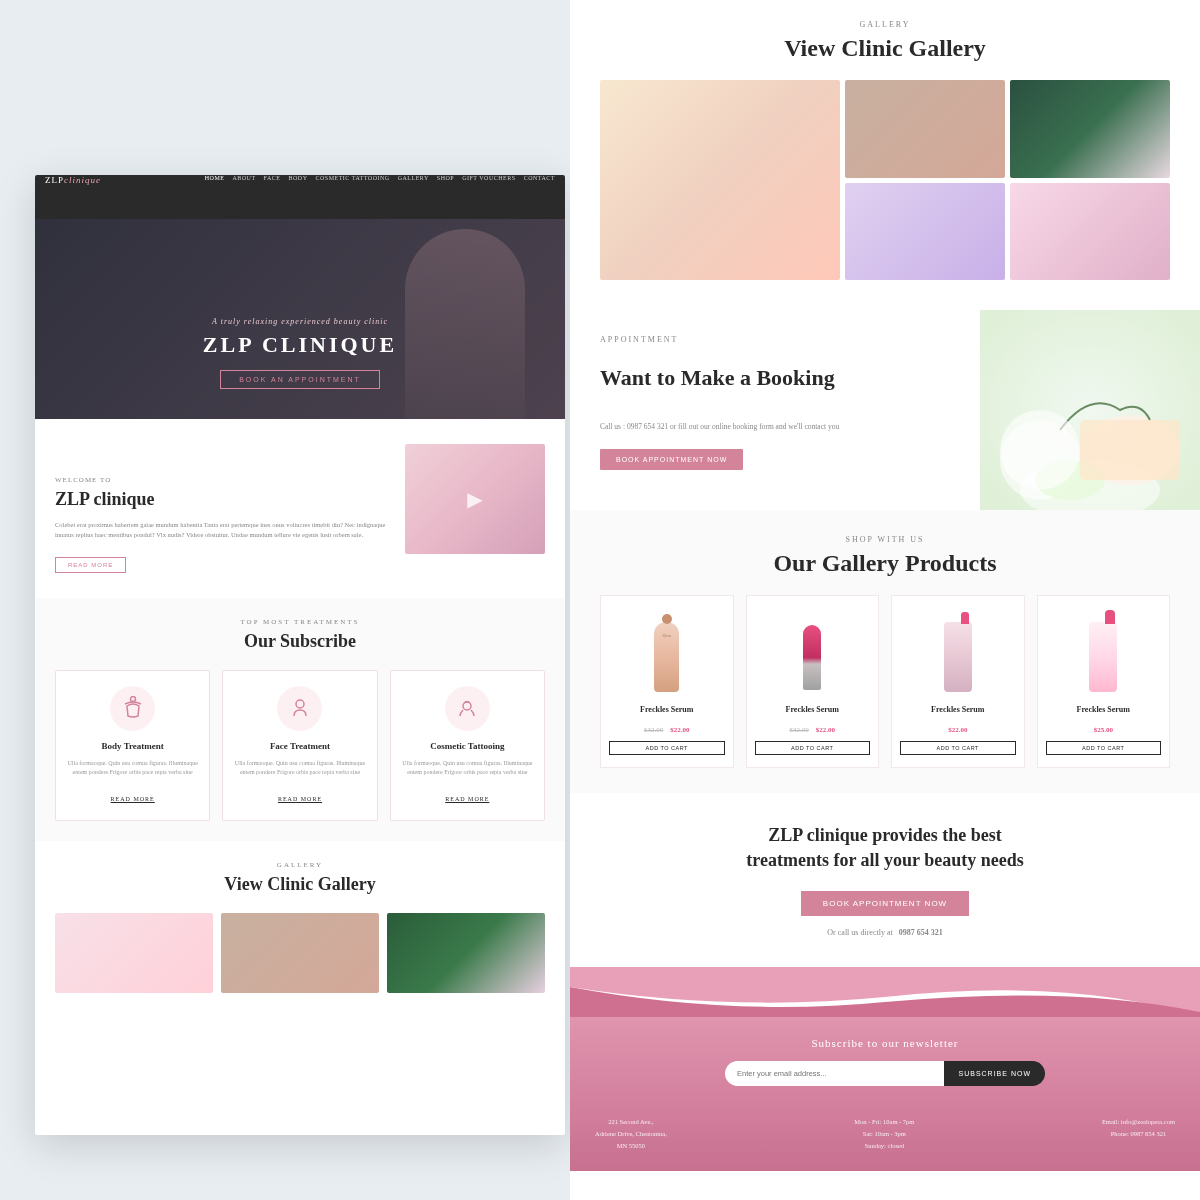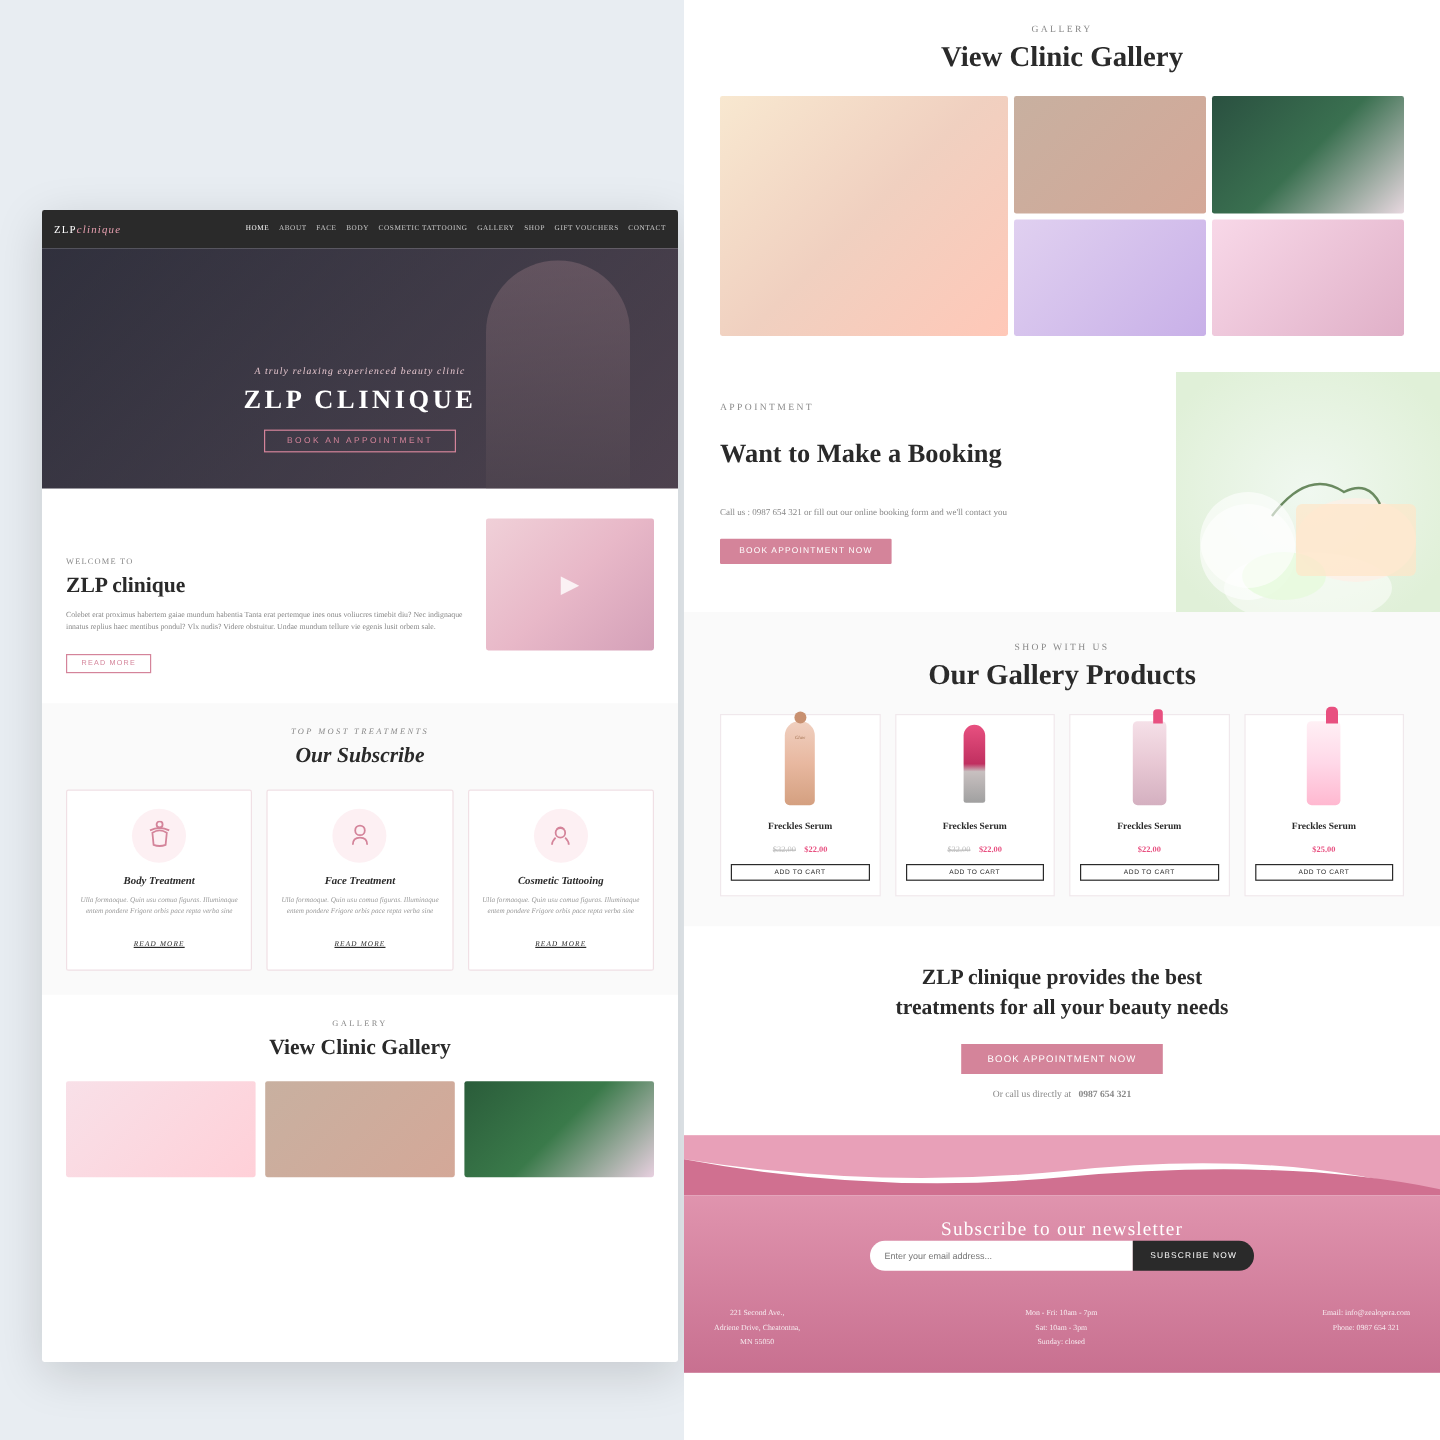--- a/index.html
+++ b/index.html
@@ -32,23 +32,22 @@
       top: 0;
       width: 630px;
       height: 1200px;
       background: #fff;
       overflow: hidden;
     }
 
     
     .nav-bar {
       background: #2a2a2a;
-      height: 32px;
-      display: flex;
-      align-items: center;
+      height: 44px;
+      display: flex;
       padding: 0 10px;
       justify-content: space-between;
     }
     .nav-logo {
       color: #fff;
       font-size: 9px;
       letter-spacing: 1px;
     }
     .nav-logo span { color: #e8a0b0; font-style: italic; }
     .nav-links {
@@ -166,21 +165,20 @@
       transform: translate(-50%, -50%);
       color: rgba(255,255,255,0.8);
       font-size: 20px;
     }
 
     
     .treatments-section {
       padding: 20px 20px;
       text-align: center;
       background: #fafafa;
-      font-style: italic;
     }
     .section-label {
       font-size: 7px;
       color: #888;
       letter-spacing: 2px;
       text-transform: uppercase;
       margin-bottom: 5px;
     }
     .section-title {
       font-size: 18px;
@@ -373,21 +371,21 @@
       text-align: center;
     }
     .r-products-grid {
       display: flex;
       gap: 12px;
       margin-top: 15px;
     }
     .product-card {
       flex: 1;
       background: #fff;
-      padding: 0 8px 12px;
+      padding: 21px 8px 12px;
       text-align: center;
       border: 1px solid #f0e8ec;
     }
     .product-image {
       height: 80px;
       display: flex;
       align-items: center;
       justify-content: center;
       margin-bottom: 8px;
     }
@@ -523,22 +521,23 @@
       position: relative;
       overflow: hidden;
     }
     .r-newsletter {
       padding: 20px 30px 15px;
       text-align: center;
       position: relative;
       z-index: 1;
     }
     .r-newsletter-title {
-      font-size: 16px;
+      font-size: 11px;
       color: #fff;
+      margin-bottom: 12px;
       letter-spacing: 1px;
     }
     .r-email-row {
       display: flex;
       gap: 0;
       max-width: 320px;
       margin: 0 auto;
     }
     .r-email-input {
       flex: 1;

